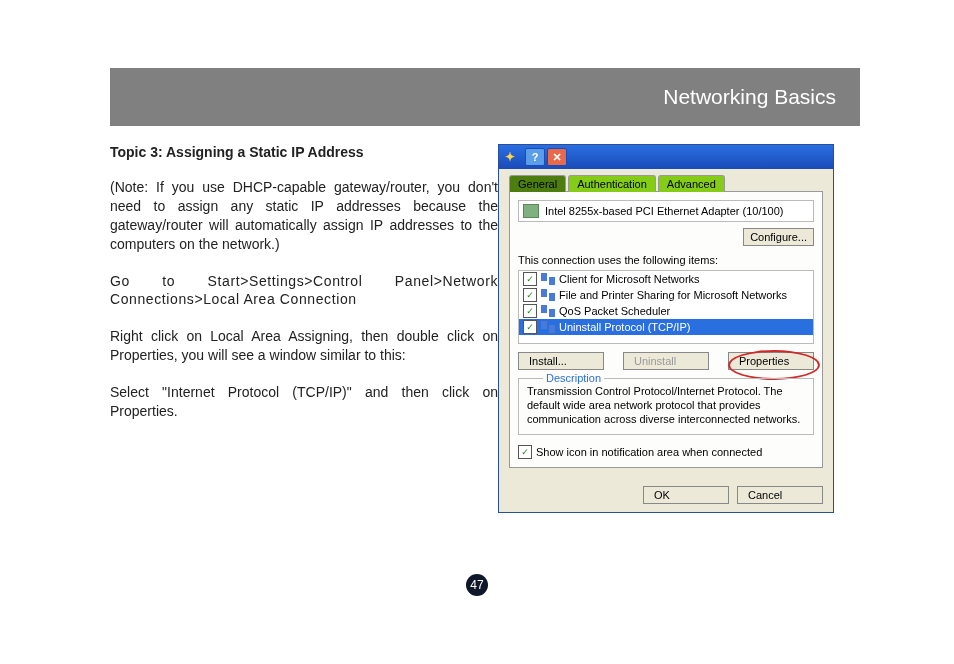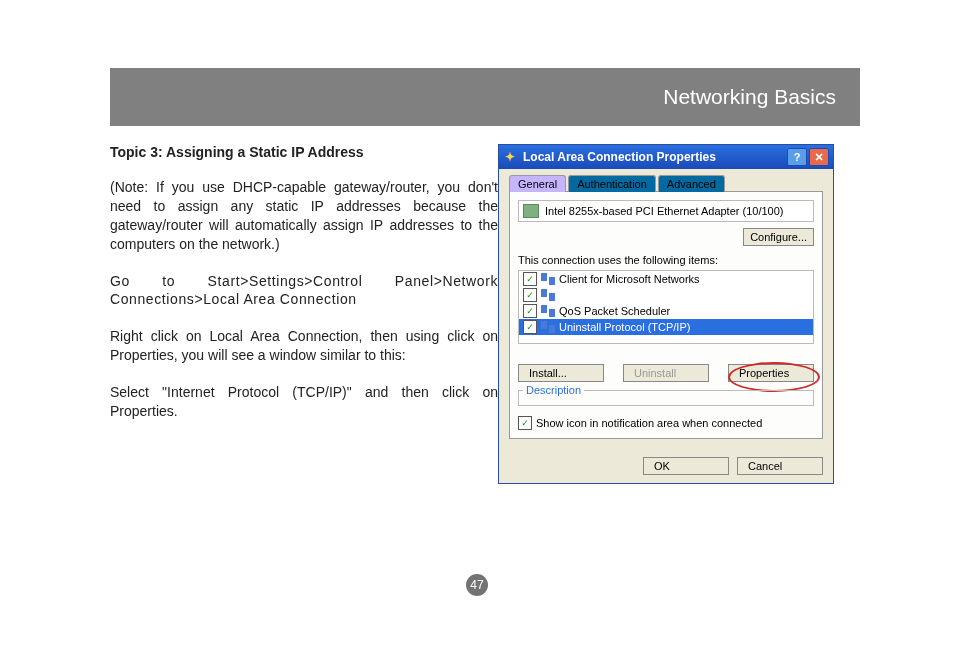--- a/index.html
+++ b/index.html
@@ -84,28 +84,28 @@
   .tb-close { background: #e86a4a; color: #fff; }
   .dlg-body { padding: 6px 10px 10px 10px; }
   .tabs {
     display: flex;
     gap: 0;
     margin-bottom: -1px;
   }
   .tab {
     border: 1px solid #999;
     border-bottom: none;
-    background: #c4b5fd;
+    background: #4d7c0f;
     padding: 2px 8px;
     font-size: 11px;
     border-top-left-radius: 3px;
     border-top-right-radius: 3px;
     margin-right: 2px;
   }
-  .tab:not(.active) { background: #0369a1; }
+  .tab:not(.active) { background: #84cc16; }
   .tab-panel {
     border: 1px solid #999;
     background: #fdfdfb;
     padding: 8px;
   }
   .label { font-size: 11px; margin-bottom: 4px; }
   .adapter-box {
     border: 1px solid #bbb;
     background: #fff;
     height: 20px;
@@ -142,84 +142,83 @@
   }
   .cb {
     width: 12px; height: 12px;
     border: 1px solid #555; background: #fff;
     display: inline-flex; align-items: center; justify-content: center;
     font-size: 9px; color: #1a8a1a; flex: none;
   }
   .svc-icon { width: 14px; height: 12px; display:inline-block; flex:none; position:relative; }
   .svc-icon::before { content:""; position:absolute; left:0; top:0; width:6px; height:8px; background:#4a7ad8; }
   .svc-icon::after  { content:""; position:absolute; right:0; bottom:0; width:6px; height:8px; background:#4a7ad8; }
-  .btn-row { display:flex; gap:8px; margin-top:20px; justify-content: space-between; }
+  .btn-row { display:flex; gap:8px; margin-top:8px; justify-content: space-between; }
   .circle-highlight {
     position: absolute;
     border: 2px solid #d02a2a;
     border-radius: 50%;
     width: 88px; height: 26px;
     pointer-events: none;
   }
   .fieldset {
     border: 1px solid #bbb;
     margin-top: 8px;
     padding: 6px 8px 8px 8px;
     position: relative;
   }
   .fieldset .legend {
     position: absolute;
-    top: -7px; left: 4px;
+    top: -7px; left: 24px;
     background: #fdfdfb;
     padding: 0 3px;
     color: #2a6fe0;
     font-size: 11px;
   }
   .fieldset .desc-text { font-size: 11px; line-height: 1.25; }
   .show-row { margin-top: 10px; display:flex; align-items:center; gap:4px; }
   .show-row .cb { color:#1a8a1a; }
   .dlg-footer {
     display:flex; justify-content:flex-end; gap:8px;
     padding: 8px 10px;
   }
   .page-num {
     position: absolute;
     left: 50%; transform: translateX(-50%);
     bottom: 68px;
     width: 22px; height: 22px;
     border-radius: 50%;
-    background: #737373;
+    background: #0f172a;
     color: #fff;
     display:flex; align-items:center; justify-content:center;
     font-size: 12px;
   }
   .btn-row-wrap { position: relative; }
 </style>
 </head>
 <body>
 
 <div class="page">
   <div class="banner">
     <span>Networking Basics</span>
   </div>
 
   <div class="content">
     <div class="left-col">
       <div class="topic-title">Topic 3: Assigning a Static IP Address</div>
       <p>(Note: If you use DHCP-capable gateway/router, you don't need to assign any static IP addresses because the gateway/router will automatically assign IP addresses to the computers on the network.)</p>
       <p style="letter-spacing:0.6px">Go to Start&gt;Settings&gt;Control Panel&gt;Network Connections&gt;Local Area Connection</p>
-      <p>Right click on Local Area Connection, then using click on Properties, you will see a window similar to this:</p>
+      <p>Right click on Local Area Assigning, then double click on Properties, you will see a window similar to this:</p>
       <p>Select "Internet Protocol (TCP/IP)" and then click on Properties.</p>
     </div>
 
     <div class="right-col">
       <div class="dialog">
         <div class="titlebar">
           <span class="tb-icon">✦</span>
-          <span class="tb-text">Local Area Connection Properties</span>
           <span class="tb-btn tb-help">?</span>
           <span class="tb-btn tb-close">✕</span>
         </div>
         <div class="dlg-body">
           <div class="tabs">
             <div class="tab active"><span>General</span></div>
             <div class="tab"><span>Authentication</span></div>
             <div class="tab"><span>Advanced</span></div>
           </div>
           <div class="tab-panel">
@@ -233,20 +232,21 @@
             <div class="label">This connection uses the following items:</div>
             <div class="listbox">
               <div class="item">
                 <span class="cb">✓</span>
                 <span class="svc-icon"></span>
                 <span>Client for Microsoft Networks</span>
               </div>
               <div class="item">
                 <span class="cb">✓</span>
                 <span class="svc-icon"></span>
+                <span>File and Printer Sharing for Microsoft Networks</span>
               </div>
               <div class="item">
                 <span class="cb">✓</span>
                 <span class="svc-icon"></span>
                 <span>QoS Packet Scheduler</span>
               </div>
               <div class="item selected">
                 <span class="cb">✓</span>
                 <span class="svc-icon"></span>
                 <span>Uninstall Protocol (TCP/IP)</span>
@@ -255,20 +255,21 @@
             <div class="btn-row-wrap">
               <div class="btn-row">
                 <span class="btn">Install...</span>
                 <span class="btn disabled">Uninstall</span>
                 <span class="btn">Properties</span>
               </div>
               <div class="circle-highlight" style="right:-6px; top:-2px;"></div>
             </div>
             <div class="fieldset">
               <div class="legend">Description</div>
+              <div class="desc-text">Transmission Control Protocol/Internet Protocol. The default wide area network protocol that provides communication across diverse interconnected networks.</div>
             </div>
             <div class="show-row">
               <span class="cb">✓</span>
               <span>Show icon in notification area when connected</span>
             </div>
           </div>
         </div>
         <div class="dlg-footer">
           <span class="btn">OK</span>
           <span class="btn">Cancel</span>

